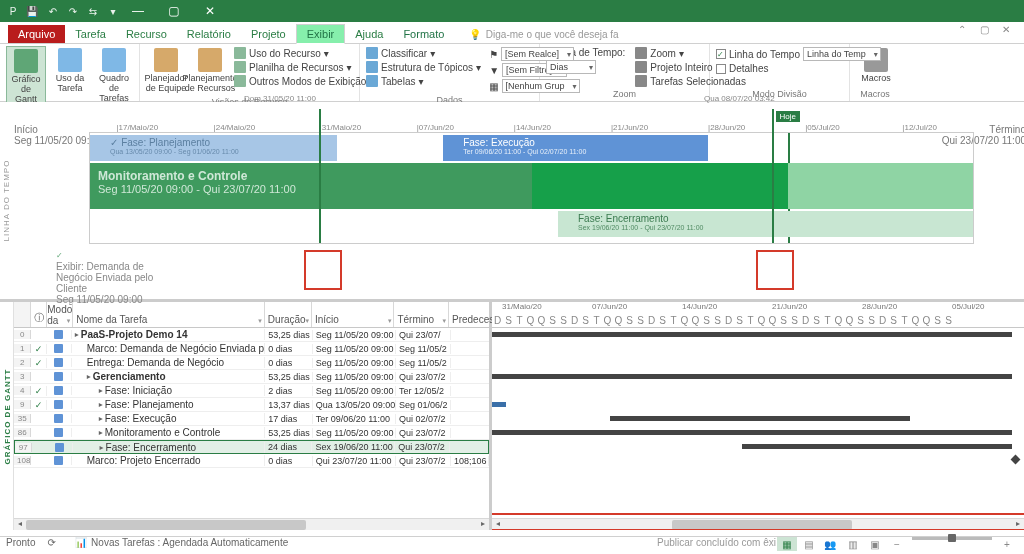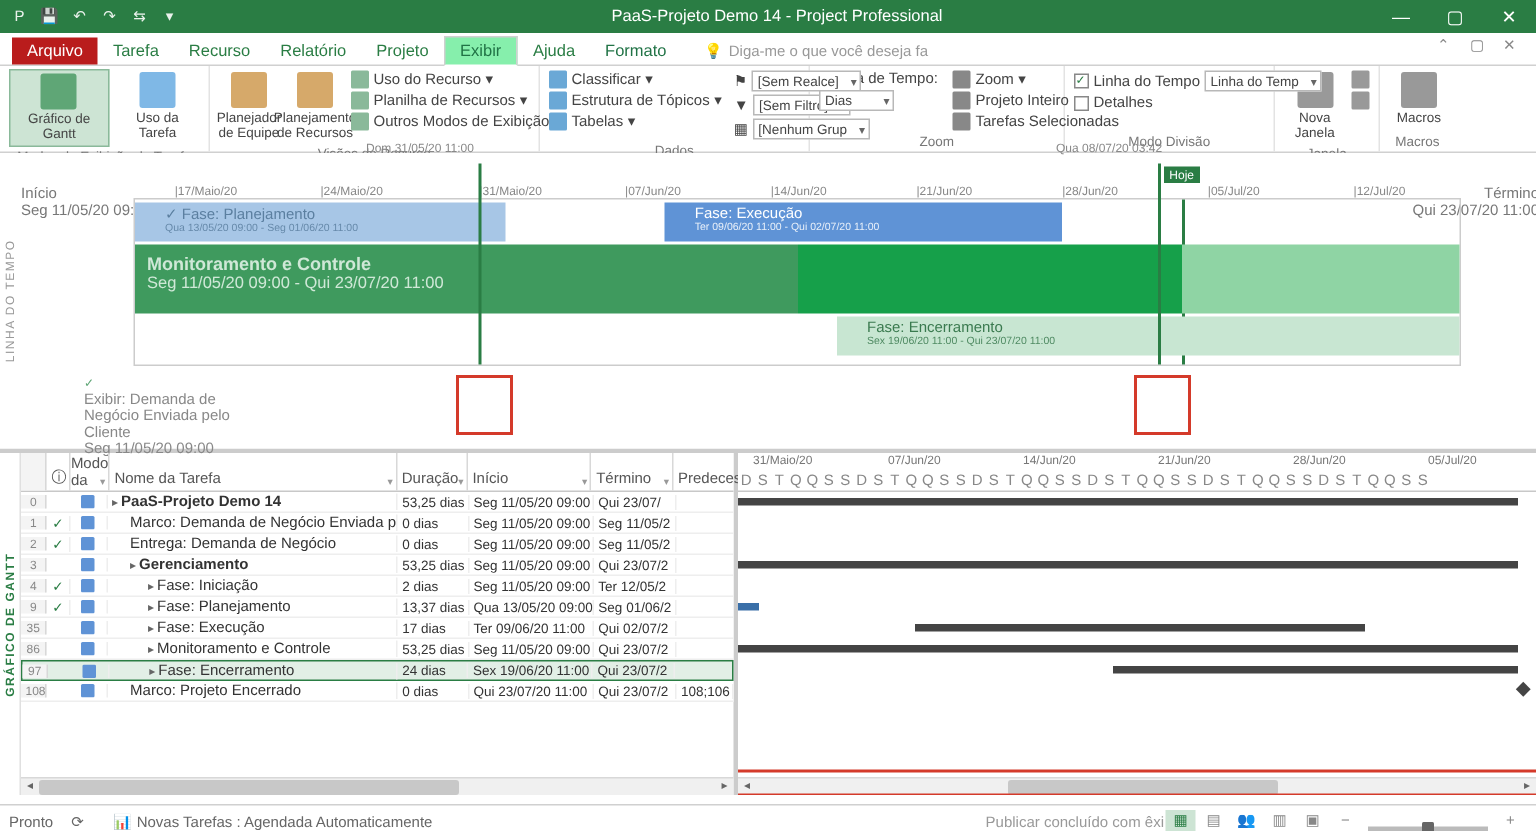--- a/index.html
+++ b/index.html
@@ -76,42 +76,41 @@
 .namecell{width:205px}
 .durcell{width:50px}
 .startcell{width:88px}
 .endcell{width:58px}
 .predcell{width:40px}
 .taskname{display:flex;align-items:center;gap:2px}
 .collapse{font-size:8px;color:#666;cursor:pointer}
 .bold{font-weight:700}
 .indent1{padding-left:12px}
 .indent2{padding-left:24px}
-.statusbar{position:absolute;bottom:0;left:0;right:0;height:18px;background:#fff;border-top:1px solid #d0d0d0;display:flex;align-items:flex-end;padding:0 6px;font-size:9px;color:#666}
+.statusbar{position:absolute;bottom:0;left:0;right:0;height:18px;background:#fff;border-top:1px solid #d0d0d0;display:flex;align-items:flex-start;padding:0 6px;font-size:9px;color:#666}
 .statusbar .sbtn{width:20px;height:14px;margin:0 1px;display:flex;align-items:center;justify-content:center;color:#888}
 .statusbar .sbtn.active{background:#cde4d4;color:#2a7d44}
 .statusbar .zoom{width:80px;height:3px;background:#bbb;margin:0 4px;position:relative}
 .statusbar .zoom::after{content:"";position:absolute;left:45%;top:-3px;width:8px;height:8px;background:#666;border-radius:1px}
 .hscroll{height:12px;background:#f0f0f0;border-top:1px solid #d8d8d8;position:relative}
 .hscroll .thumb{position:absolute;height:10px;top:1px;background:#c8c8c8;border-radius:2px}
 .hscroll .sarr{position:absolute;top:0;width:12px;height:12px;font-size:8px;color:#666;text-align:center}
 </style>
 </head>
 <body>
 
 <div class="titlebar">
   <div class="left">
     <span class="icon">P</span>
     <span class="icon">💾</span>
     <span class="icon">↶</span>
     <span class="icon">↷</span>
     <span class="icon">⇆</span>
     <span class="icon">▾</span>
   </div>
-  <div class="title">PaaS-Projeto Demo 14  -  Project Professional</div>
   <div class="right">
     <div class="winbtn">—</div>
     <div class="winbtn">▢</div>
     <div class="winbtn">✕</div>
   </div>
 </div>
 
 <div class="menubar">
   <div class="tab file">Arquivo</div>
   <div class="tab">Tarefa</div>
@@ -136,20 +135,24 @@
   <div class="rgroup" style="width:140px">
     <div class="body">
       <div class="bigbtn active">
           <div class="bicon"></div>
           <div class="btxt">Gráfico de Gantt</div>
         </div>
       <div class="bigbtn">
           <div class="bicon" style="background:#7fb8e6"></div>
           <div class="btxt">Uso da Tarefa</div>
         </div>
+      <div class="bigbtn">
+          <div class="bicon" style="background:#7fb8e6"></div>
+          <div class="btxt">Quadro de Tarefas</div>
+        </div>
     </div>
     <div class="label">Modos de Exibição de Tarefa</div>
   </div>
   <div class="rgroup" style="width:220px">
     <div class="body">
       <div class="bigbtn">
           <div class="bicon" style="background:#d6a96a"></div>
           <div class="btxt">Planejador de Equipe</div>
         </div>
       <div class="bigbtn">
@@ -211,37 +214,20 @@
             <span>Linha do Tempo</span> 
             <span class="dd" style="min-width:70px">Linha do Temp</span>
           </div>
         <div class="smrow">
             <span class="chk"></span>
             <span>Detalhes</span>
           </div>
       </div>
     </div>
     <div class="label">Modo Divisão</div>
-  </div>
-  <div class="rgroup" style="width:70px">
-    <div class="body">
-      <div class="bigbtn">
-          <div class="bicon" style="background:#999"></div>
-          <div class="btxt">Nova Janela</div>
-        </div>
-      <div class="smlist">
-          <div class="smrow">
-            <span class="sicon" style="background:#999"></span>
-          </div>
-          <div class="smrow">
-            <span class="sicon" style="background:#999"></span>
-          </div>
-        </div>
-    </div>
-    <div class="label">Janela</div>
   </div>
   <div class="rgroup" style="width:50px;border-right:none">
     <div class="body">
         <div class="bigbtn">
           <div class="bicon" style="background:#999"></div>
           <div class="btxt">Macros</div>
         </div>
       </div>
     <div class="label">Macros</div>
   </div>

